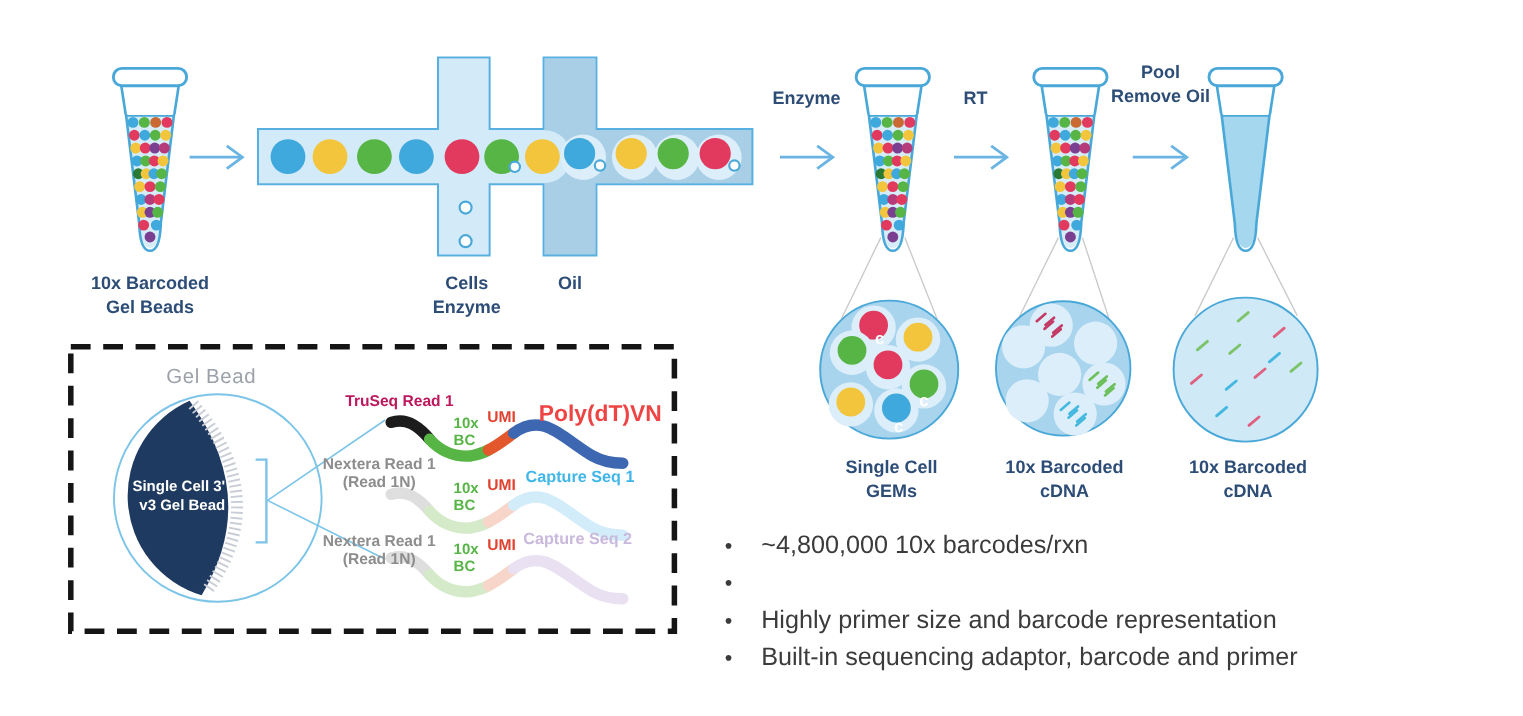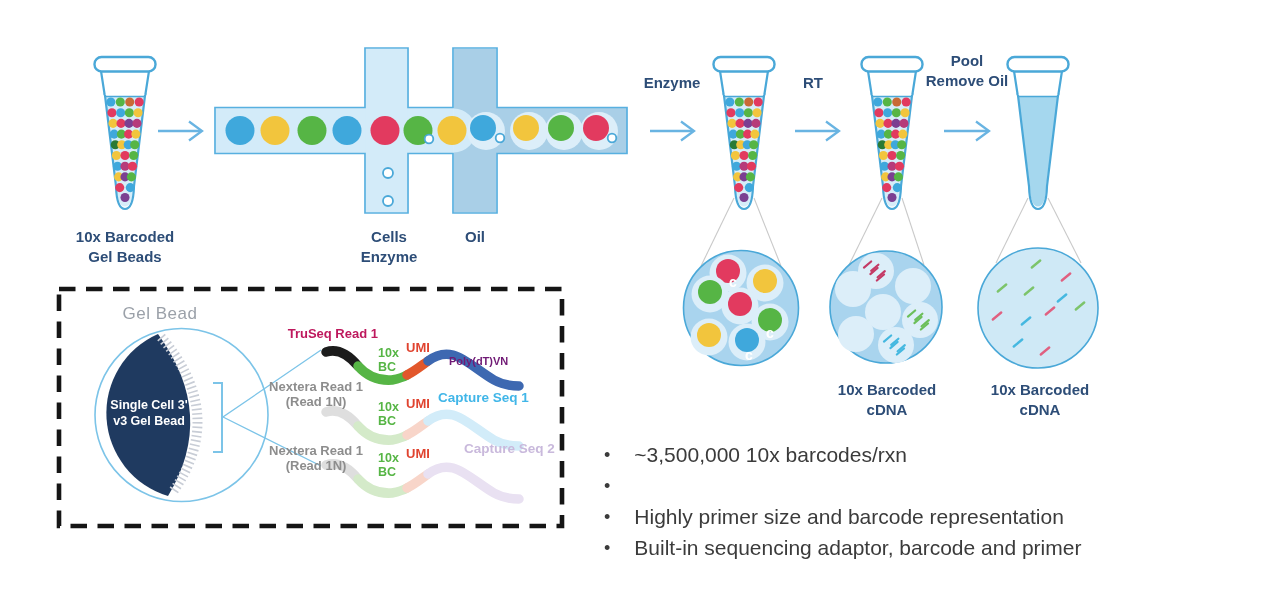--- a/index.html
+++ b/index.html
@@ -9,23 +9,23 @@
   .lbl{position:absolute;transform:translateX(-50%);text-align:center;font-weight:700;
        color:#2d4d77;font-size:15px;line-height:1.32;white-space:pre-line;}
   .gray-title{color:#9ba1a9;font-weight:400;font-size:17px;letter-spacing:.5px;}
   .bead-face{color:#fff;font-size:12.5px;line-height:1.25;}
   .read-lbl{position:absolute;transform:translateX(-100%);text-align:center;font-size:13px;
             line-height:1.15;color:#8d8d8d;font-weight:700;white-space:pre-line;}
   .read-dark{color:#be185d;}
   .seg-lbl{position:absolute;font-size:12.5px;font-weight:700;line-height:1.12;white-space:pre-line;}
   .bc{color:#56b545;}
   .umi{color:#e0432f;font-size:13px;}
-  .tail1{color:#701a75;font-size:11px;margin-top:20px;}
+  .tail1{color:#ef4444;font-size:19px;}
   .tail2{color:#41b6e8;font-size:13.5px;}
-  .tail3{color:#c9b9dc;font-size:13.5px;margin-left:28px;}
+  .tail3{color:#c9b9dc;font-size:13.5px;}
   .bullets{position:absolute;left:592px;top:443px;color:#3b3b3b;font-size:21px;}
   .b-row{display:flex;align-items:flex-start;margin-bottom:7px;line-height:24px;}
   .b-dot{font-size:18px;margin:0 24px 0 12px;line-height:24px;}
 </style>
 </head>
 <body>
 
 <div id="stage">
   <svg id="gfx" width="1269" height="597" viewBox="0 0 1269 597">
       <g>
@@ -300,27 +300,29 @@
 
   <div class="lbl" style="left:125px;top:227px;">10x Barcoded
 Gel Beads</div>
   <div class="lbl" style="left:389px;top:227px;">Cells
 Enzyme</div>
   <div class="lbl" style="left:475px;top:227px;">Oil</div>
   <div class="lbl" style="left:672px;top:73px;">Enzyme</div>
   <div class="lbl" style="left:813px;top:73px;">RT</div>
   <div class="lbl" style="left:967px;top:51px;">Pool
 Remove Oil</div>
+  <div class="lbl" style="left:743px;top:380px;">Single Cell
+GEMs</div>
   <div class="lbl" style="left:887px;top:380px;">10x Barcoded
 cDNA</div>
   <div class="lbl" style="left:1040px;top:380px;">10x Barcoded
 cDNA</div>
 
-  <div class="lbl gray-title" style="left:160px;top:303px;">Gel Bead</div>
-  <div class="lbl bead-face" style="left:149px;top:398px;">Single Cell 3'
+  <div class="lbl gray-title" style="left:176px;top:303px;">Gel Bead</div>
+  <div class="lbl bead-face" style="left:149px;top:398px;text-align:right;">Single Cell 3'
 v3 Gel Bead</div>
 
   <div class="read-lbl read-dark" style="left:378px;top:327px;">TruSeq Read 1</div>
   <div class="read-lbl" style="left:363px;top:380px;">Nextera Read 1
 (Read 1N)</div>
   <div class="read-lbl" style="left:363px;top:444px;">Nextera Read 1
 (Read 1N)</div>
 
   <div class="seg-lbl bc" style="left:378px;top:346px;">10x
 BC</div>
@@ -333,21 +335,21 @@
   <div class="seg-lbl umi" style="left:406px;top:397px;">UMI</div>
   <div class="seg-lbl umi" style="left:406px;top:447px;">UMI</div>
 
   <div class="seg-lbl tail1" style="left:449px;top:335px;">Poly(dT)VN</div>
   <div class="seg-lbl tail2" style="left:438px;top:390px;">Capture Seq 1</div>
   <div class="seg-lbl tail3" style="left:436px;top:441px;">Capture Seq 2</div>
 
   <div class="bullets">
     <div class="b-row">
         <span class="b-dot">•</span>
-        <span>~3,500,000 10x barcodes/rxn</span>
+        <span>~4,800,000 10x barcodes/rxn</span>
       </div>
     <div class="b-row">
         <span class="b-dot">•</span>
       </div>
     <div class="b-row">
         <span class="b-dot">•</span>
         <span>Highly primer size and barcode representation</span>
       </div>
     <div class="b-row">
         <span class="b-dot">•</span>

